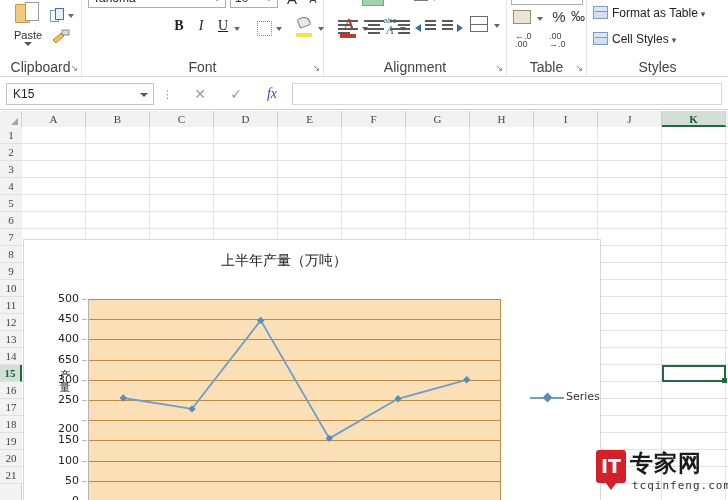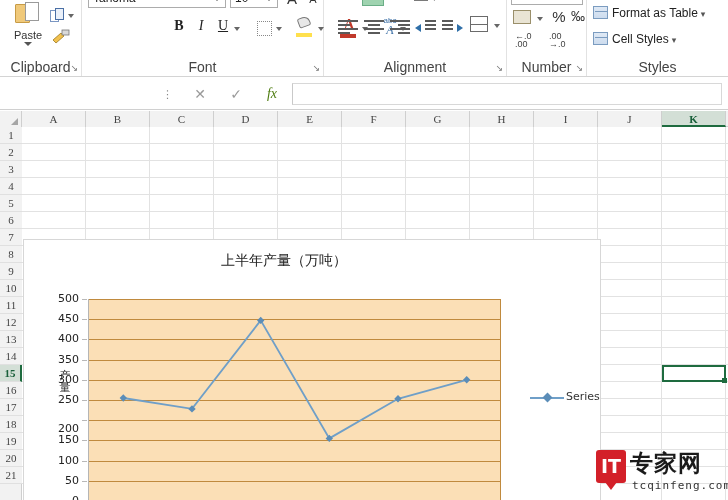--- a/index.html
+++ b/index.html
@@ -207,21 +207,21 @@
   #fbar-sep {
     position:absolute; left:162px; top:7px; width:10px; height:18px;
     color:#888; font-size:11px; text-align:center; line-height:18px; letter-spacing:0;
   }
   #cancel-btn, #enter-btn, #fx-btn {
     position:absolute; top:5px; height:22px; width:28px;
     text-align:center; cursor:pointer; font-size:14px; line-height:22px;
   }
   #cancel-btn { left:186px; color:#999; }
   #enter-btn  { left:222px; color:#999; }
-  #fx-btn     { left:258px; color:#4d7c0f; font-style:italic; font-family:"Liberation Serif",serif;}
+  #fx-btn     { left:258px; color:#6d28d9; font-style:italic; font-family:"Liberation Serif",serif;}
   #formula-input {
     position:absolute; left:292px; top:5px; width:430px; height:22px;
     border:1px solid #d8d8d8; border-left:1px solid #c9c9c9; background:#fff;
     font-size:12px; color:#222; padding:3px 4px 0 4px;
   }
 
   
   #sheet { position:absolute; left:0; top:111px; width:728px; height:389px; background:#fff; overflow:hidden;}
   #colhdr { position:absolute; left:0; top:0; width:728px; height:16px; background:#f2f2f2; border-bottom:1px solid #cfcfcf;}
   #corner {
@@ -457,36 +457,40 @@
     </div>
     <span class="mini-caret" id="acct-caret"></span>
     <div id="pct-btn">%</div>
     <div id="comma-btn">‰</div>
     <div id="dec-dec">
       <div>←.0<br>.00</div>
     </div>
     <div id="dec-inc">
       <div>.00<br>→.0</div>
     </div>
-    <div class="glabel">Number</div>
+    <div class="glabel">Table</div>
     <div class="dlaunch">↘</div>
   </div>
 
   <div class="rgroup" id="g-styles">
     <div class="style-item" id="st-table">
       <span class="style-ico"></span><span>Format as Table</span><span class="scaret">▾</span>
     </div>
     <div class="style-item" id="st-cell">
       <span class="style-ico"></span><span>Cell Styles</span><span class="scaret">▾</span>
     </div>
     <div class="glabel">Styles</div>
   </div>
 </div>
 
 <div id="fbar-row">
+  <div id="name-box">
+    <span>K15</span>
+    <span class="combo-caret" id="name-caret"></span>
+  </div>
   <div id="fbar-sep">⋮</div>
   <div id="cancel-btn">✕</div>
   <div id="enter-btn">✓</div>
   <div id="fx-btn">fx</div>
   <div id="formula-input"></div>
 </div>
 
 <div id="sheet">
   <div id="grid">
       <div class="vline" style="left: 63px;"></div>
@@ -603,21 +607,21 @@
       <div class="ytick-label" style="top: 213.6px; right: 521px;">100</div>
       <div class="ytick-mark" style="top: 220.6px;"></div>
       <div class="ytick-label" style="top: 193.4px; right: 521px;">150</div>
       <div class="ytick-mark" style="top: 200.4px;"></div>
       <div class="ytick-label" style="top: 182px; right: 521px;">200</div>
       <div class="ytick-mark" style="top: 180.2px;"></div>
       <div class="ytick-label" style="top: 153px; right: 521px;">250</div>
       <div class="ytick-mark" style="top: 160px;"></div>
       <div class="ytick-label" style="top: 132.8px; right: 521px;">300</div>
       <div class="ytick-mark" style="top: 139.8px;"></div>
-      <div class="ytick-label" style="top: 112.6px; right: 521px;">350</div>
+      <div class="ytick-label" style="top: 112.6px; right: 521px;">650</div>
       <div class="ytick-mark" style="top: 119.6px;"></div>
       <div class="ytick-label" style="top: 92.4px; right: 521px;">400</div>
       <div class="ytick-mark" style="top: 99.4px;"></div>
       <div class="ytick-label" style="top: 72.2px; right: 521px;">450</div>
       <div class="ytick-mark" style="top: 79.2px;"></div>
       <div class="ytick-label" style="top: 52px; right: 521px;">500</div>
       <div class="ytick-mark" style="top: 59px;"></div>
     </div>
 
   <div id="watermark">

